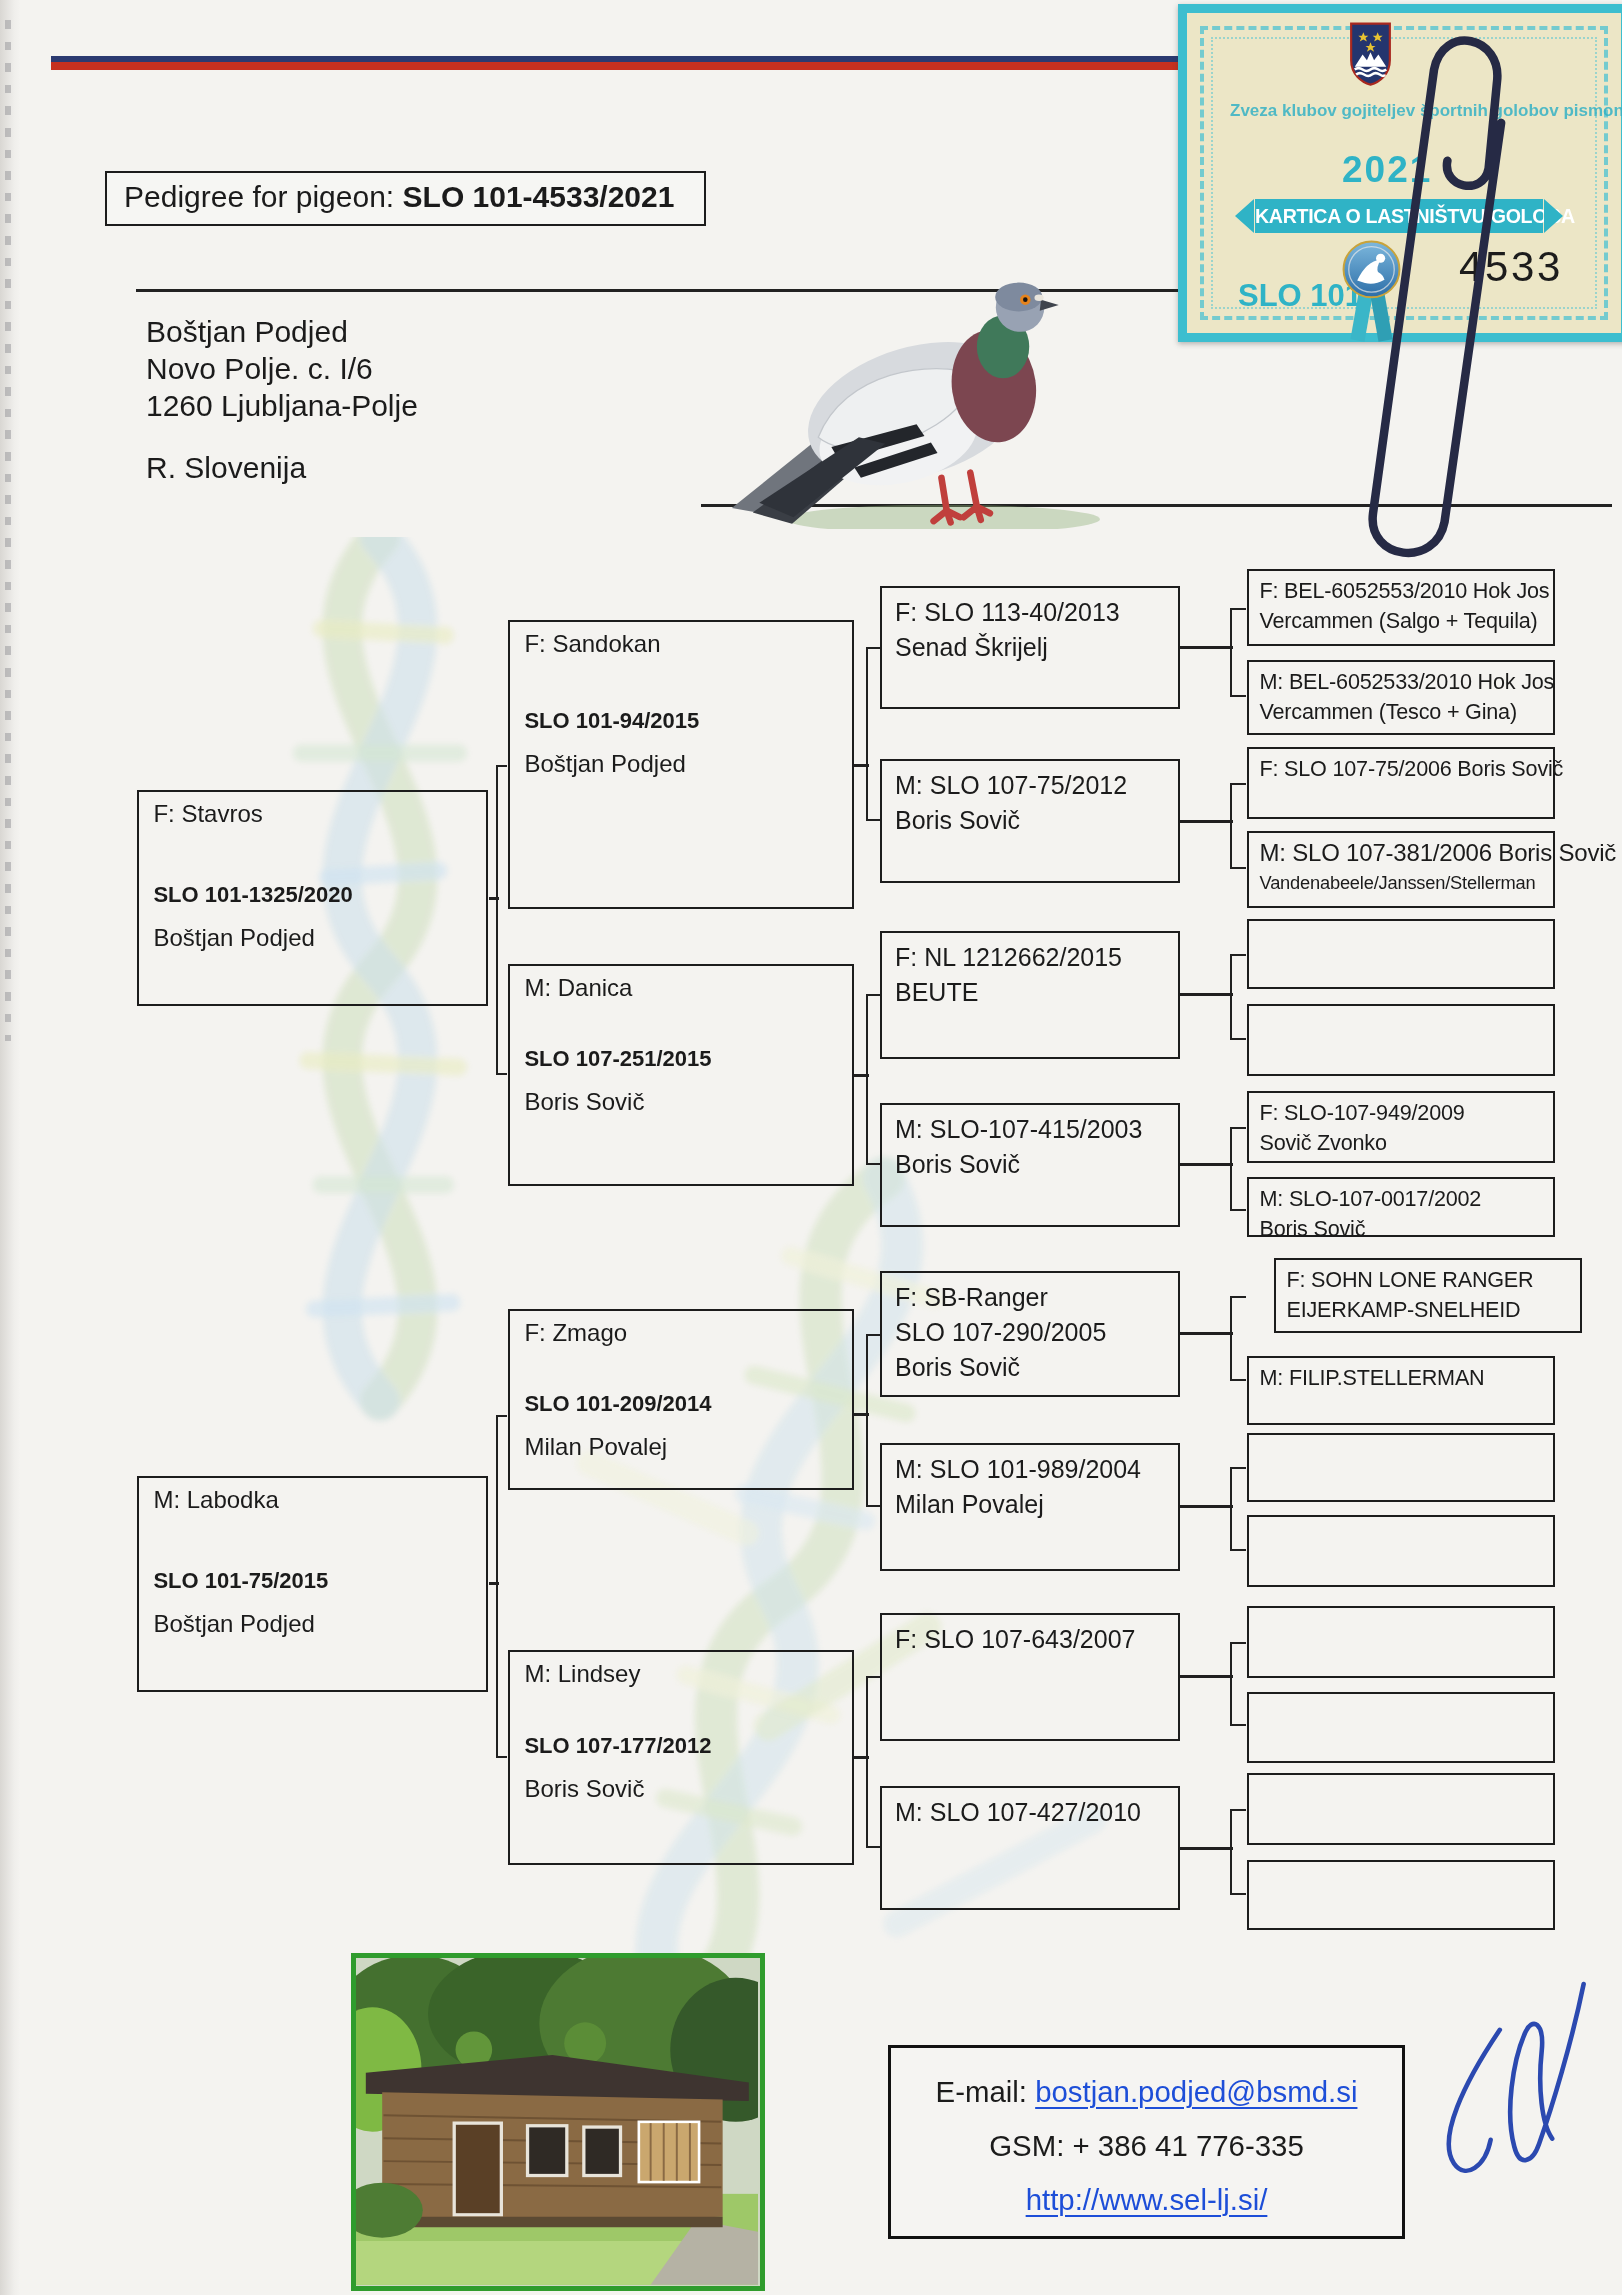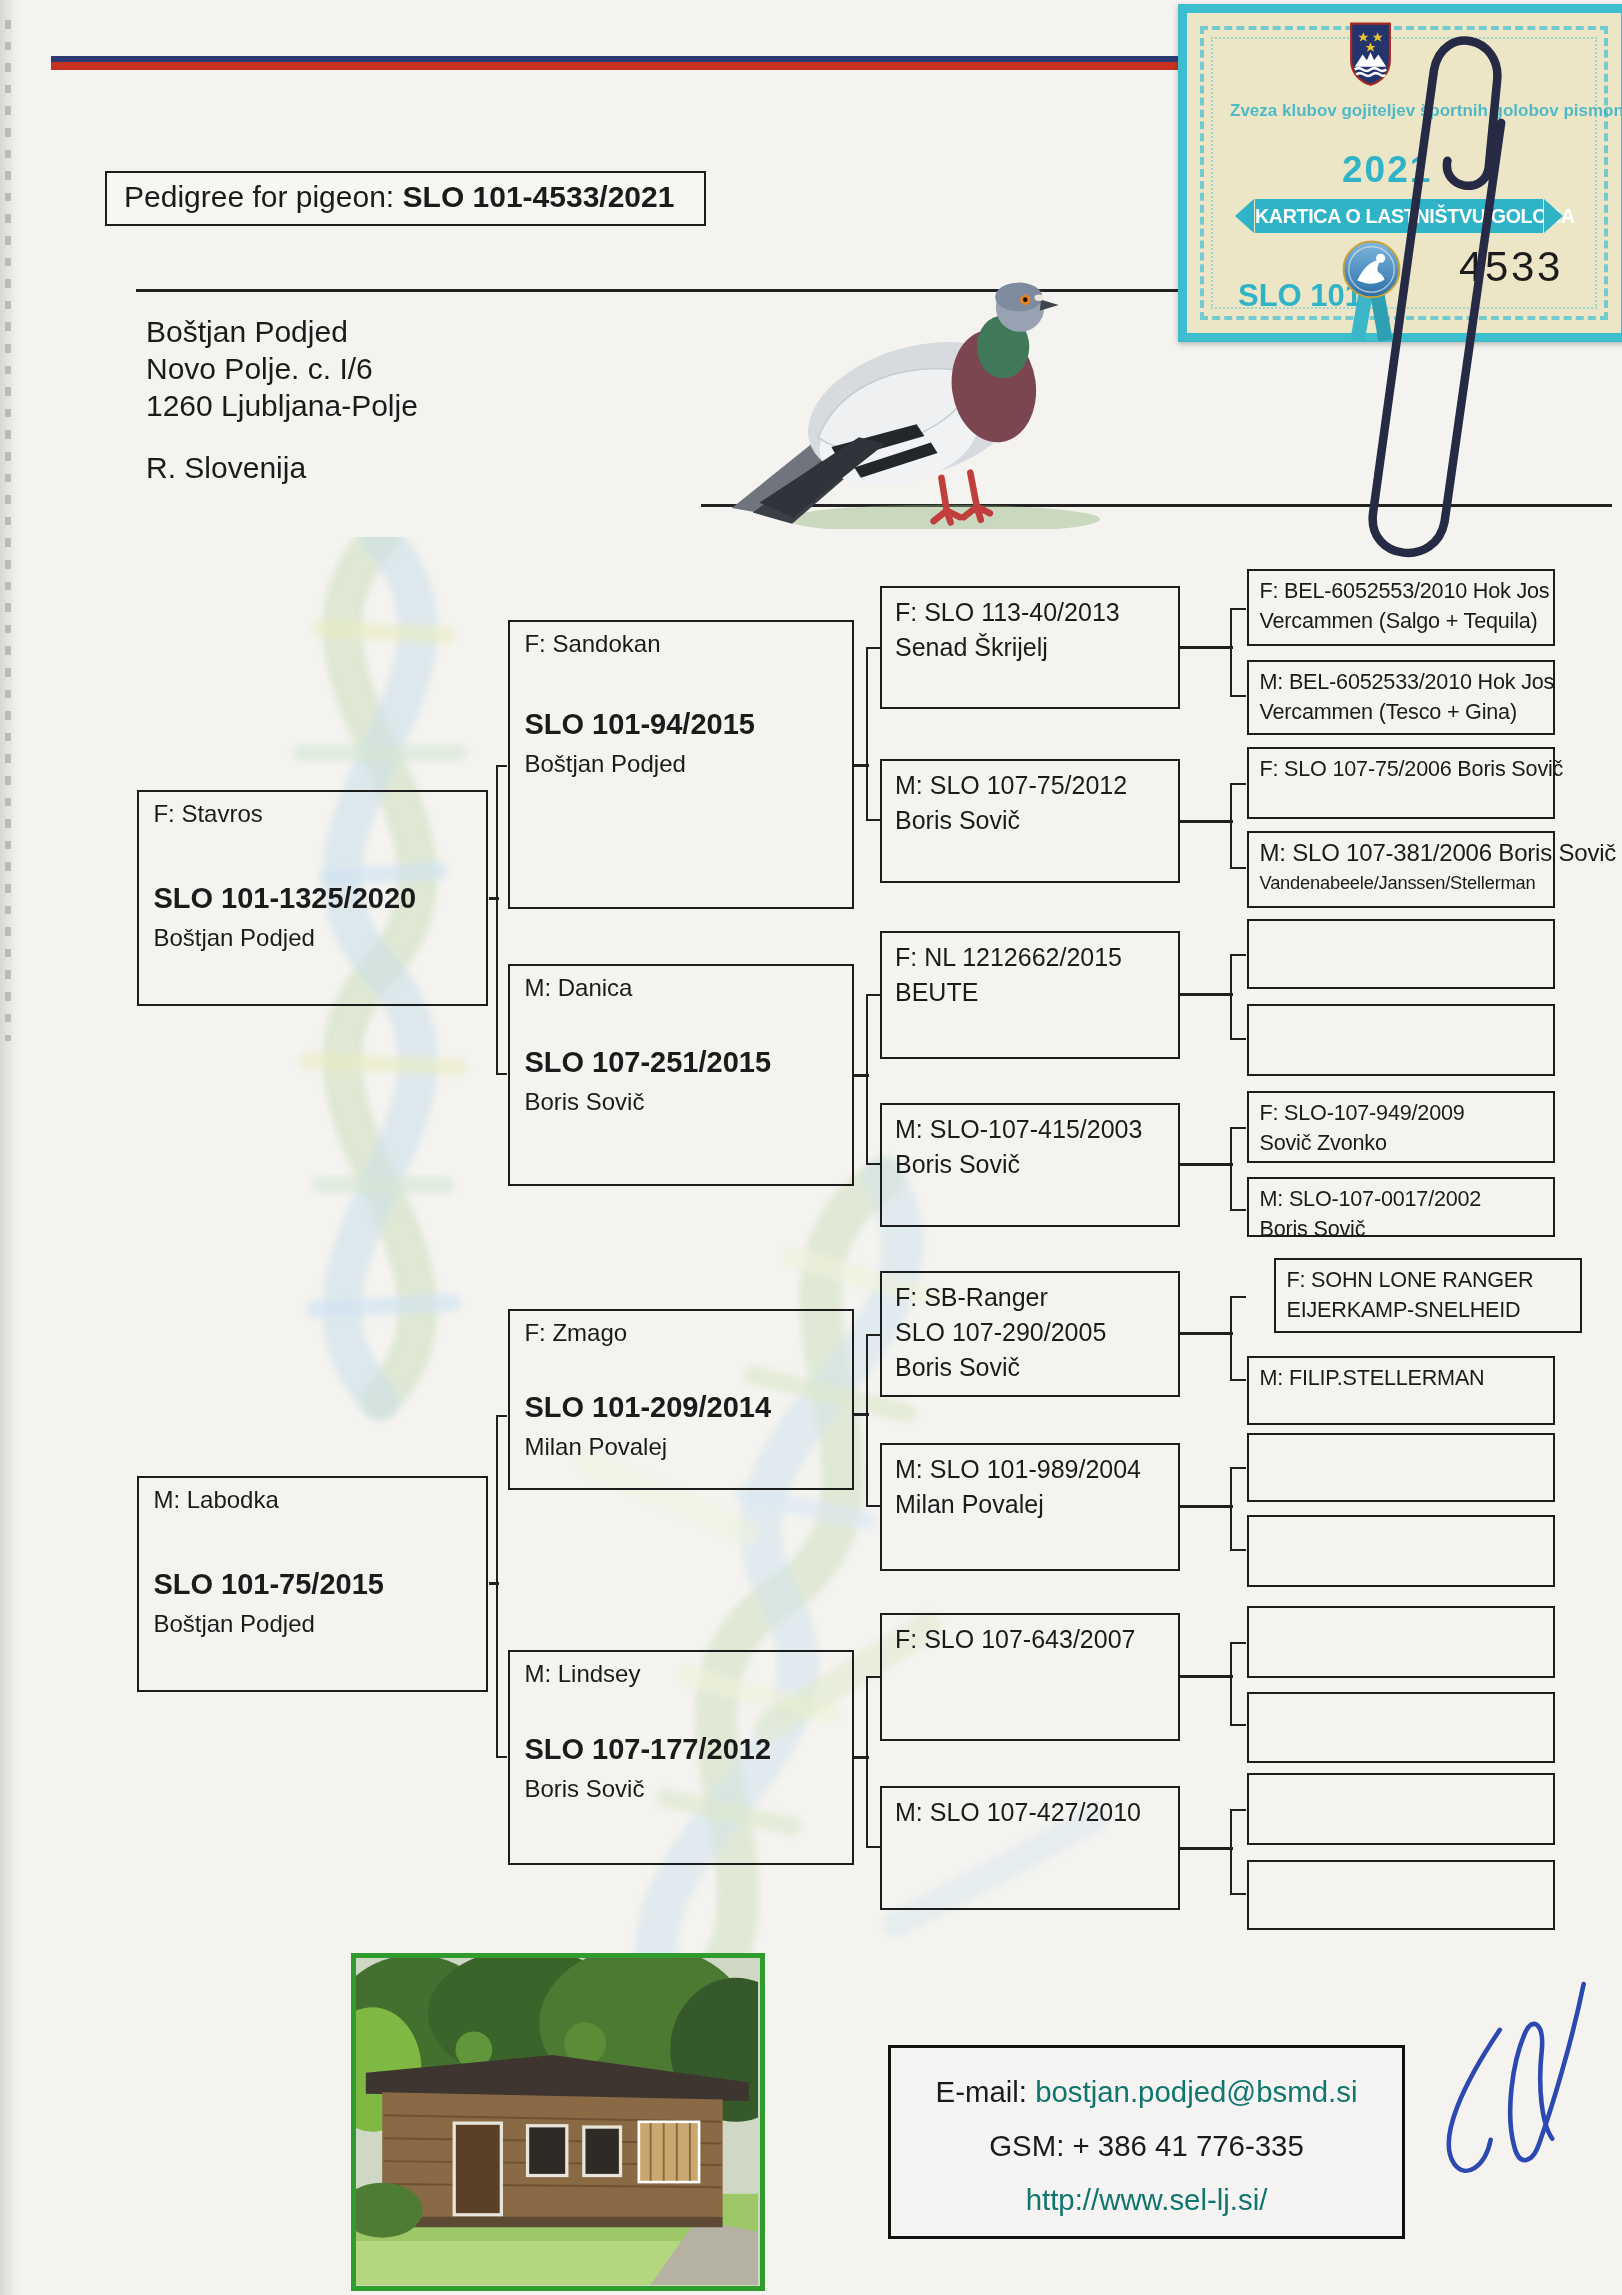--- a/index.html
+++ b/index.html
@@ -22,21 +22,21 @@
   
   .title-box{position:absolute;left:105px;top:171px;width:601px;height:55px;border:2.6px solid #1c1c1c;
     font-size:30px;line-height:48px;padding-left:17px;white-space:nowrap;z-index:2;background:rgba(250,250,248,.4);}
   .title-box b{font-weight:bold;}
   
   .owner-block{position:absolute;left:146px;top:313px;font-size:30px;line-height:37px;z-index:2;}
   .owner-country{margin-top:25px;}
   
   .pbox{position:absolute;border:2.6px solid #1c1c1c;background:transparent;z-index:3;}
   .pname{position:absolute;left:14.4px;top:7.9px;font-size:24px;white-space:nowrap;}
-  .pring{position:absolute;left:14.4px;font-size:29px;font-weight:bold;white-space:nowrap;text-align:center;}
+  .pring{position:absolute;left:14.4px;font-size:22px;font-weight:bold;white-space:nowrap;text-align:center;}
   .powner{position:absolute;left:14.4px;font-size:24px;white-space:nowrap;}
   .g3{padding:6.5px 13px;font-size:25px;line-height:35px;white-space:nowrap;}
   .g4{padding:5.2px 10.5px;font-size:21.6px;line-height:30px;white-space:nowrap;letter-spacing:-0.2px;}
   .g4 .sub{font-size:18.3px;}
   .bracket{position:absolute;border-left:2.6px solid #202020;border-top:2.6px solid #202020;border-bottom:2.6px solid #202020;z-index:2;}
   .conn{position:absolute;height:2.6px;background:#202020;z-index:2;}
   
   .card{position:absolute;left:1178px;top:3.9px;width:452px;height:338px;background:#3dbecf;z-index:5;
     box-shadow:0 2px 5.2px rgba(60,60,60,.35);}
   .card-inner{position:absolute;inset:9.2px;background:#ece6c6;}
@@ -57,21 +57,21 @@
   .clip-svg{position:absolute;left:1361px;top:0px;z-index:8;}
   
   .dna-svg{position:absolute;left:164px;top:537px;z-index:0;opacity:.26;}
   .pigeon-svg{position:absolute;left:720px;top:221px;z-index:3;}
   
   .loft{position:absolute;left:351px;top:1953px;width:414px;height:338px;border:5.9px solid #2f9c2d;background:#cfd8c4;z-index:3;}
   
   .contact-box{position:absolute;left:888px;top:2045px;width:517px;height:194px;border:3.3px solid #111;
     text-align:center;font-size:29.4px;padding-top:17px;z-index:3;background:rgba(250,250,248,.3);}
   .contact-box .row{line-height:54px;white-space:nowrap;}
-  .link{color:#0f766e;text-decoration-thickness:2px;text-underline-offset:5.2px;text-align:center;}
+  .link{color:#1d4ed8;text-decoration:underline;text-decoration-thickness:2px;text-underline-offset:5.2px;text-align:center;}
   .sig-svg{position:absolute;left:1374px;top:1963px;z-index:4;}
 </style>
 </head>
 <body>
 
 <div class="scan-edge"></div>
 <div class="scan-dashes"></div>
 
 <div class="rule-navy"></div>
 <div class="rule-red"></div>

